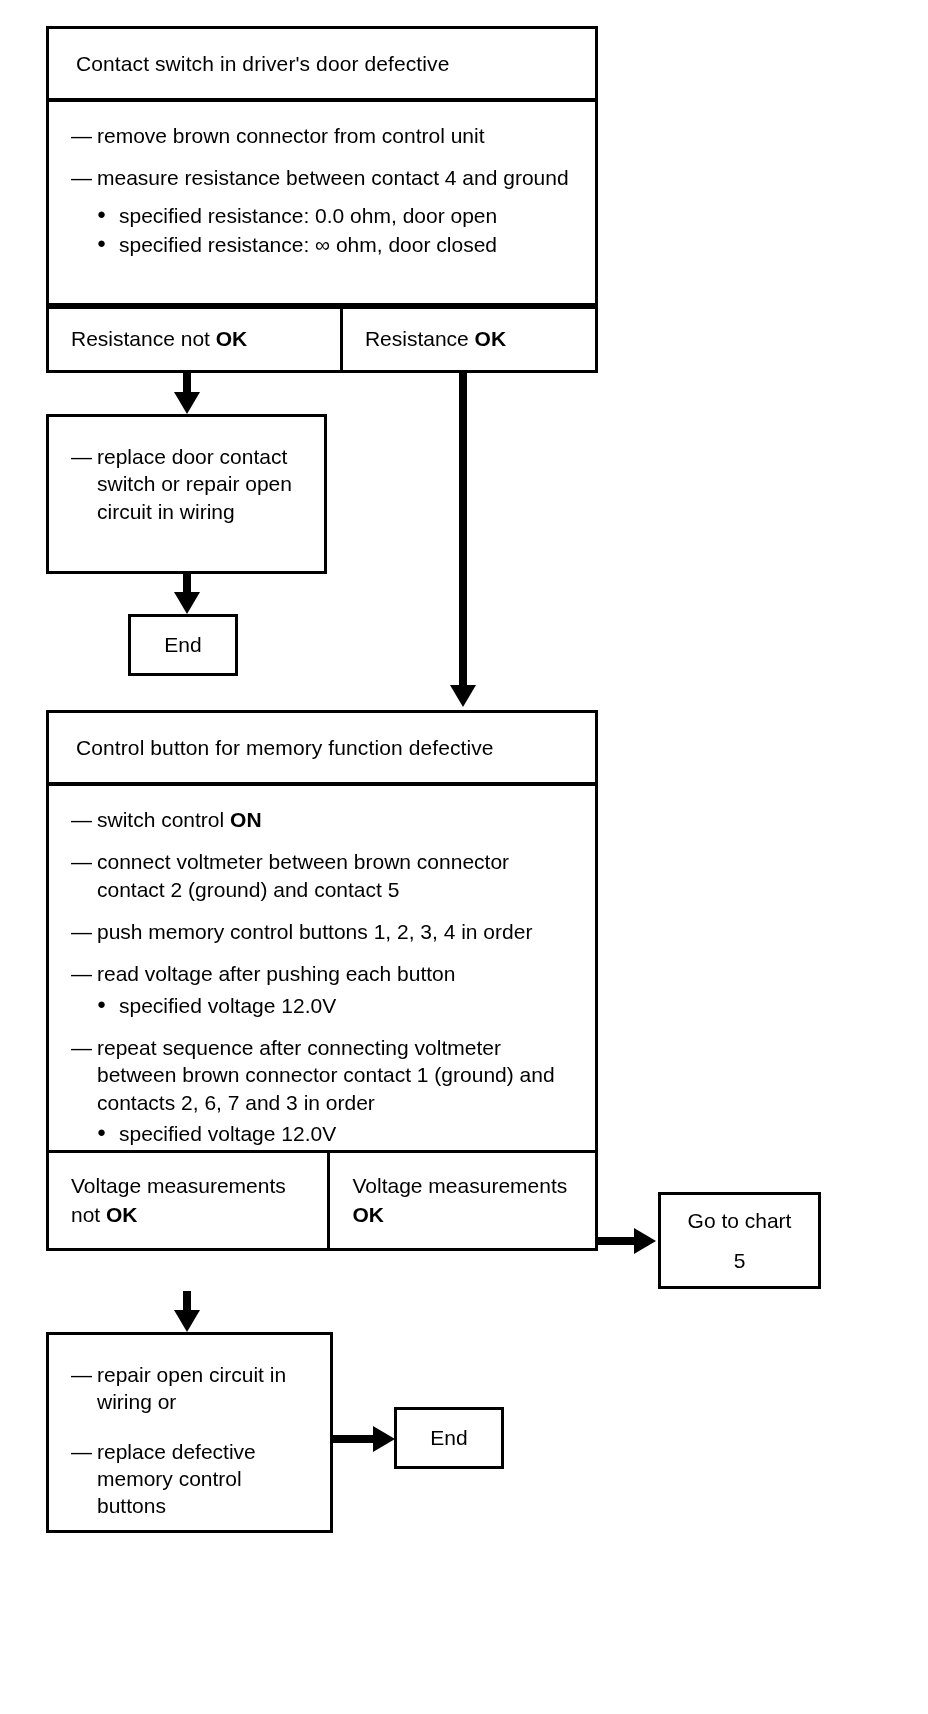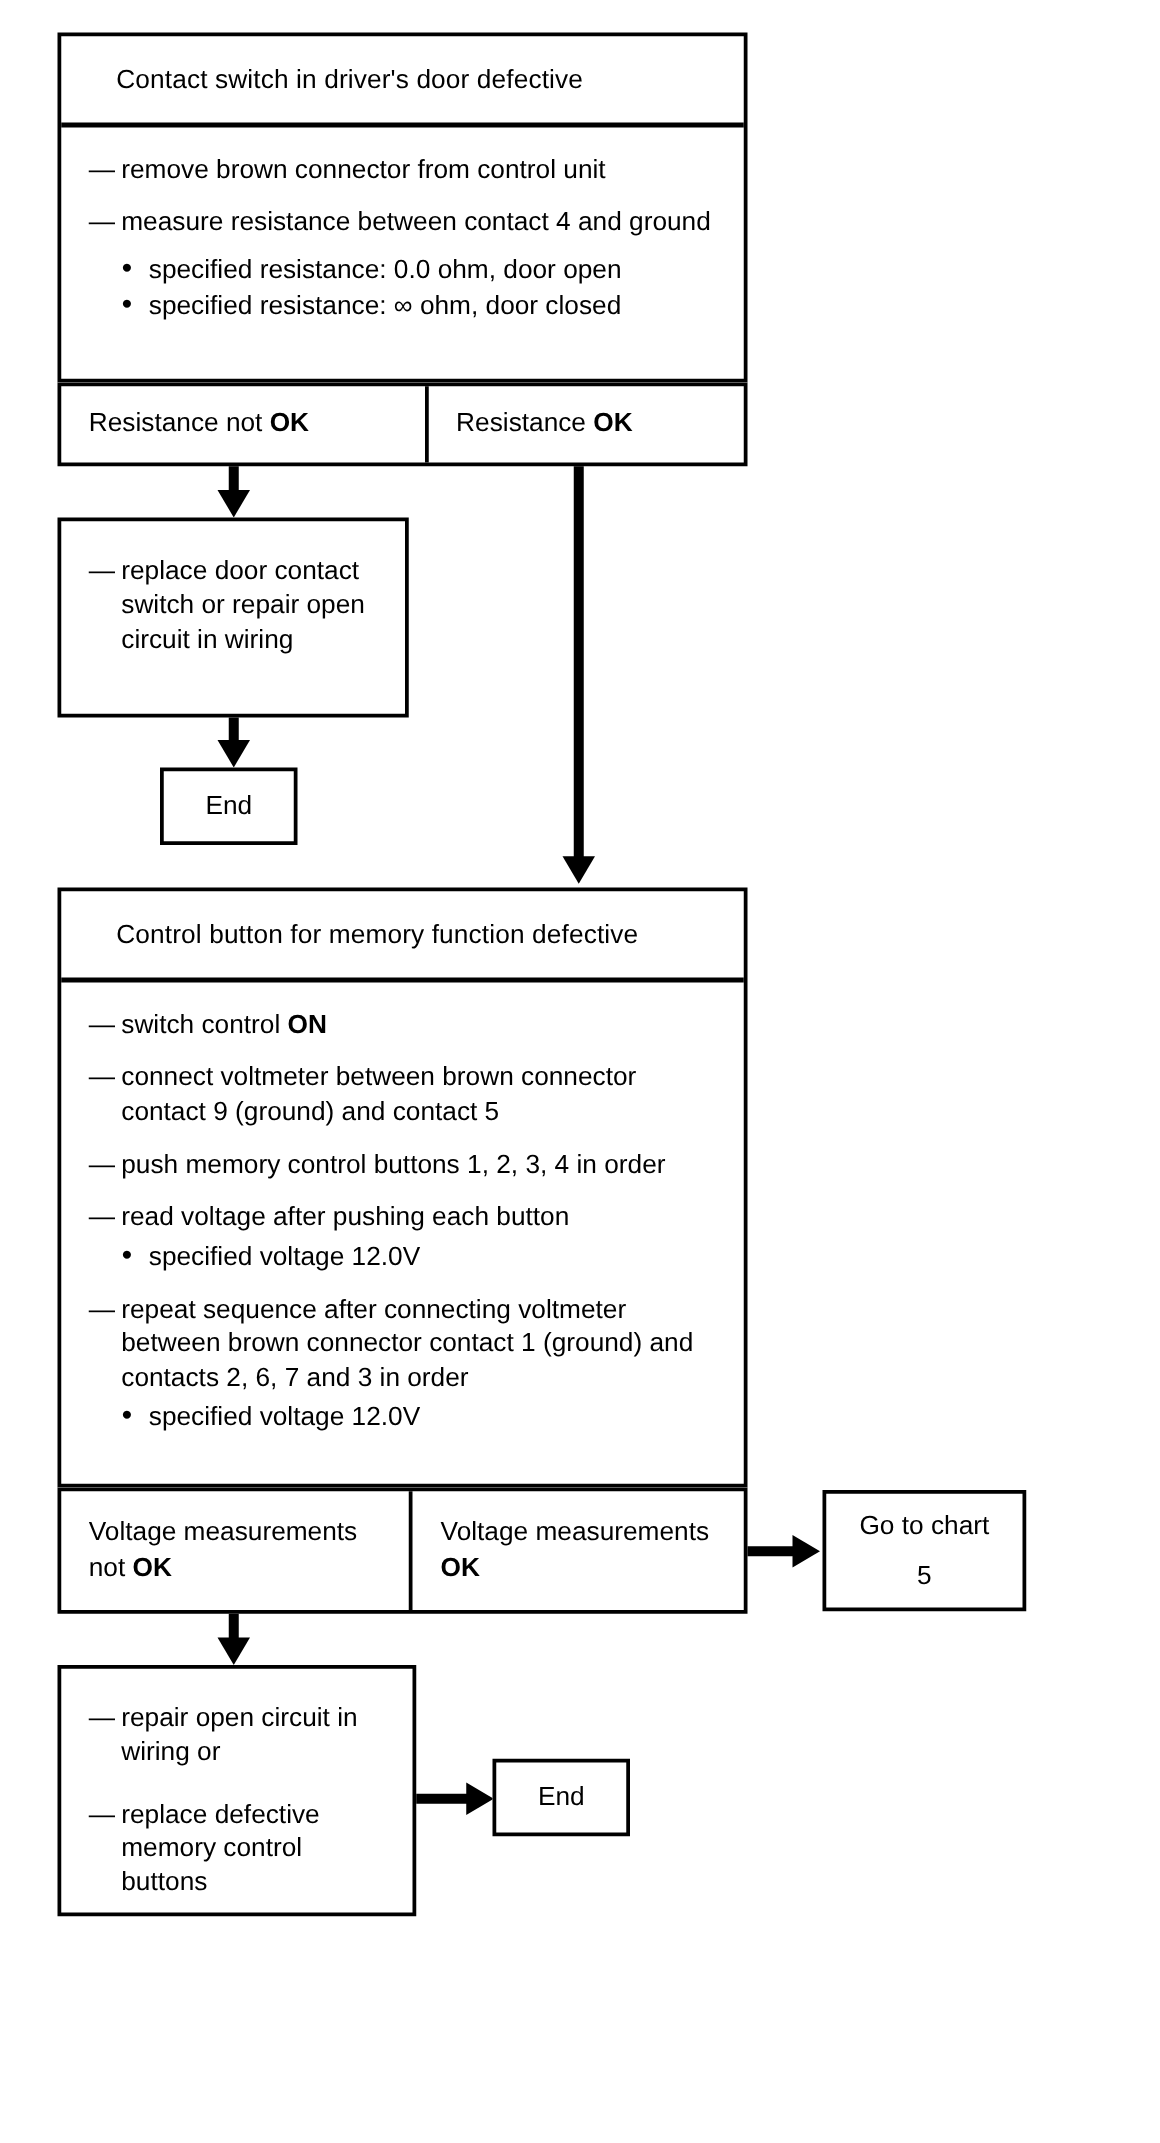--- a/index.html
+++ b/index.html
@@ -25,21 +25,21 @@
     position: absolute;
     box-sizing: border-box;
     border: 3px solid #000;
     background: #fff;
   }
   .hdr {
     box-sizing: border-box;
     border-bottom: 4px solid #000;
     font-size: 21px;
     line-height: 1.2;
-    padding: 22px 0 22px 44px;
+    padding: 22px 0 22px 27px;
     letter-spacing: 0.1px;
   }
   .body {
     box-sizing: border-box;
     padding: 16px 14px 16px 22px;
   }
 
   
   .item {
     display: flex;
@@ -200,21 +200,21 @@
     <div class="hdr">Control button for memory function defective</div>
     <div class="body" style="padding-top:20px;">
 
       <div class="item">
         <span class="dash">—</span>
         <span class="txt"><span>switch control </span><b>ON</b></span>
       </div>
 
       <div class="item">
         <span class="dash">—</span>
-        <span class="txt">connect voltmeter between brown connector contact 9 (ground) and contact 5</span>
+        <span class="txt">connect voltmeter between brown connector contact 2 (ground) and contact 5</span>
       </div>
 
       <div class="item">
         <span class="dash">—</span>
         <span class="txt">push memory control buttons 1, 2, 3, 4 in order</span>
       </div>
 
       <div class="item tight">
         <span class="dash">—</span>
         <span class="txt">read voltage after pushing each button</span>
@@ -228,21 +228,21 @@
         <span class="dash">—</span>
         <span class="txt">repeat sequence after connecting voltmeter between brown connector contact 1 (ground) and contacts 2, 6, 7 and 3 in order</span>
       </div>
       <div class="sub">
         <span class="dot">●</span>
         <span class="txt">specified voltage 12.0V</span>
       </div>
     </div>
   </div>
 
-  <div class="verdict" style="left:46px; top:1190px; width:552px; height:101px;">
+  <div class="verdict" style="left:46px; top:1150px; width:552px; height:101px;">
     <div style="width:51%;">
       <span><span>Voltage measurements not </span><b>OK</b></span>
     </div>
     <div class="vdiv" style="width:49%;">
       <span><span>Voltage measurements </span><b>OK</b></span>
     </div>
   </div>
 
   <div class="hline" style="left:598px; top:1237px; width:40px;"></div>
   <div class="arrowright" style="left:634px; top:1228px;"></div>

